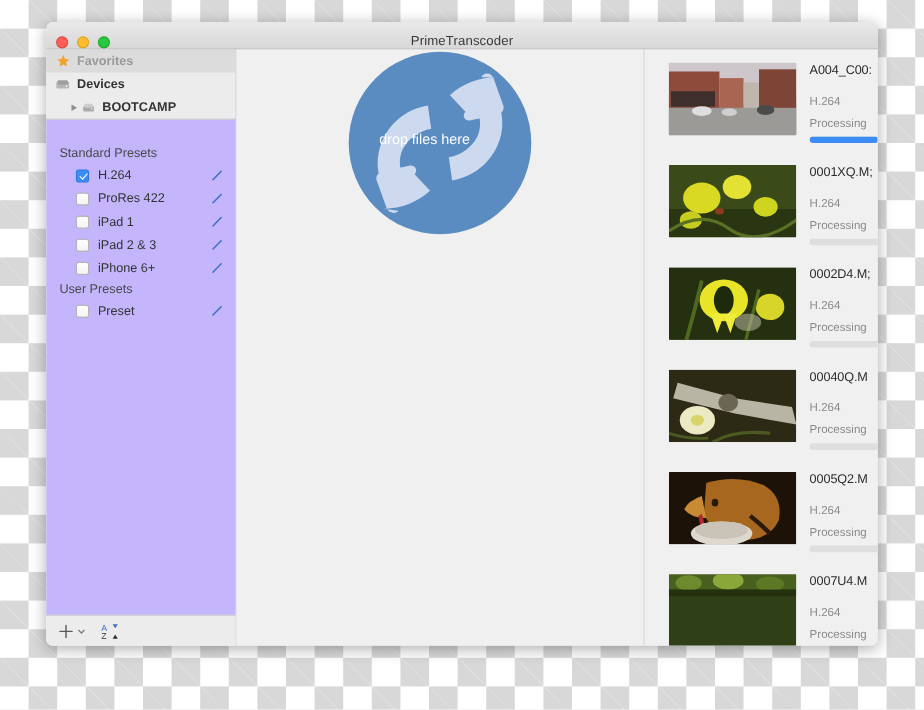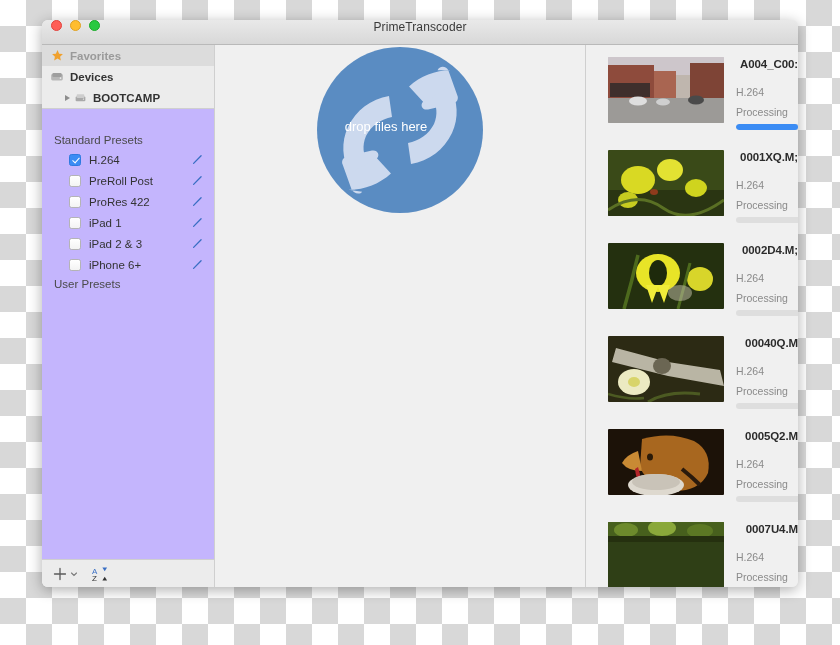--- a/index.html
+++ b/index.html
@@ -28,21 +28,21 @@
     overflow:hidden;
     display:flex; flex-direction:column;
   }
 
   
   #titlebar {
     height:25px; flex:0 0 25px;
     background:linear-gradient(to bottom,#e9e9e9,#d8d8d8);
     border-bottom:1px solid #b9b9b9;
     position:relative;
-    display:flex; align-items:flex-start;
+    display:flex; align-items:flex-end;
   }
   .traffic { display:flex; gap:8px; margin-left:9px; }
   .light { width:11px; height:11px; border-radius:50%; }
   .close-l { background:#ff5f57; border:0.5px solid #e0443e; }
   .min-l   { background:#ffbd2e; border:0.5px solid #dea123; }
   .max-l   { background:#28c940; border:0.5px solid #1aab29; }
   #win-title {
     position:absolute; left:0; right:0; text-align:center;
     font-size:12px; color:#3a3a3a; letter-spacing:0.1px;
   }
@@ -149,22 +149,22 @@
     position:relative;
   }
   .thumb {
     width:116px; height:66px; flex:0 0 116px;
     border-radius:1px;
     background-size:cover; background-position:center;
     overflow:hidden; position:relative;
   }
   .meta { margin-left:12px; min-width:0; flex:1; padding-top:1px; }
   .fname {
-    font-size:11.5px; color:#2b2b2b; font-weight:bold;
-    white-space:nowrap; letter-spacing:-0.1px;text-align:right;
+    font-size:11.5px; color:#2b2b2b; font-weight:normal;
+    white-space:nowrap; letter-spacing:-0.1px;
   }
   .fcodec { font-size:10.5px; color:#8a8a8a; margin-top:16px; white-space:nowrap; }
   .fstatus { font-size:10.5px; color:#8a8a8a; margin-top:8px; white-space:nowrap; }
   .pbar {
     margin-top:6px; height:6px; width:82px;
     background:#dedede; border-radius:3px; overflow:hidden;
   }
   .pfill { height:100%; background:#3b8cf4; border-radius:3px; }
 </style>
 </head>
@@ -228,29 +228,20 @@
         <div class="preset-row">
           <span class="cbx checked"></span>
           <span class="preset-name">H.264</span>
           <span class="pencil">
             <svg width="13" height="13" viewBox="0 0 16 16">
                 <path stroke="#3a6fc4" stroke-width="1.6" stroke-linecap="round" d="M3.2 12.8L12.4 3.4"></path>
               </svg>
           </span>
         </div>
 
-        <div class="preset-row">
-          <span class="cbx"></span>
-          <span class="preset-name">PreRoll Post</span>
-          <span class="pencil">
-            <svg width="13" height="13" viewBox="0 0 16 16">
-                <path stroke="#3a6fc4" stroke-width="1.6" stroke-linecap="round" d="M3.2 12.8L12.4 3.4"></path>
-              </svg>
-          </span>
-        </div>
 
         <div class="preset-row">
           <span class="cbx"></span>
           <span class="preset-name">ProRes 422</span>
           <span class="pencil">
             <svg width="13" height="13" viewBox="0 0 16 16">
                 <path stroke="#3a6fc4" stroke-width="1.6" stroke-linecap="round" d="M3.2 12.8L12.4 3.4"></path>
               </svg>
           </span>
         </div>
@@ -280,20 +271,29 @@
           <span class="preset-name">iPhone 6+</span>
           <span class="pencil">
             <svg width="13" height="13" viewBox="0 0 16 16">
                 <path stroke="#3a6fc4" stroke-width="1.6" stroke-linecap="round" d="M3.2 12.8L12.4 3.4"></path>
               </svg>
           </span>
         </div>
 
         <div class="group-head">User Presets</div>
 
+        <div class="preset-row">
+          <span class="cbx"></span>
+          <span class="preset-name">Preset</span>
+          <span class="pencil">
+            <svg width="13" height="13" viewBox="0 0 16 16">
+                <path stroke="#3a6fc4" stroke-width="1.6" stroke-linecap="round" d="M3.2 12.8L12.4 3.4"></path>
+              </svg>
+          </span>
+        </div>
       </div>
 
       <div id="lefttoolbar">
         <span class="tb-btn">
           <svg width="16" height="16" viewBox="0 0 16 16">
               <path stroke="#5a5a5a" stroke-width="1.3" stroke-linecap="round" d="M8 2.5v11M2.5 8h11"></path>
             </svg>
           <svg width="8" height="8" viewBox="0 0 8 8">
               <path stroke="#7a7a7a" stroke-width="1.1" fill="none" stroke-linecap="round" d="M1.5 3l2.5 2.5L6.5 3"></path>
             </svg>

